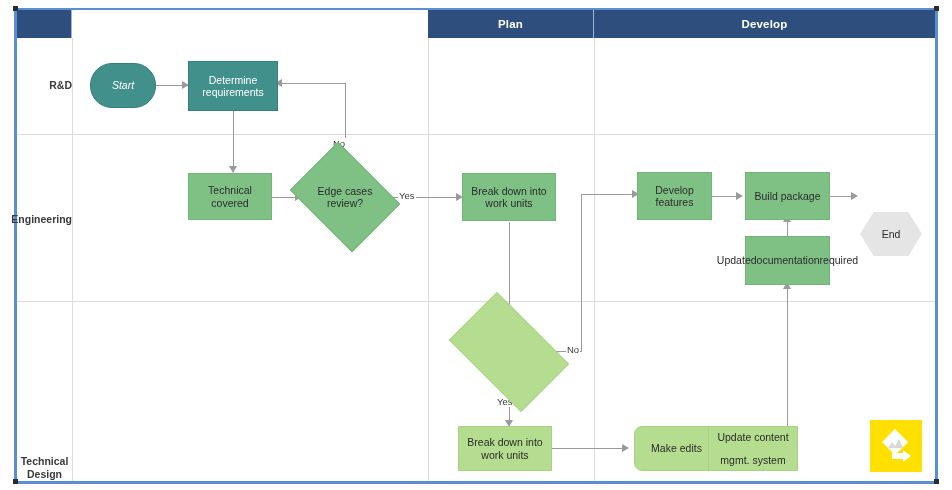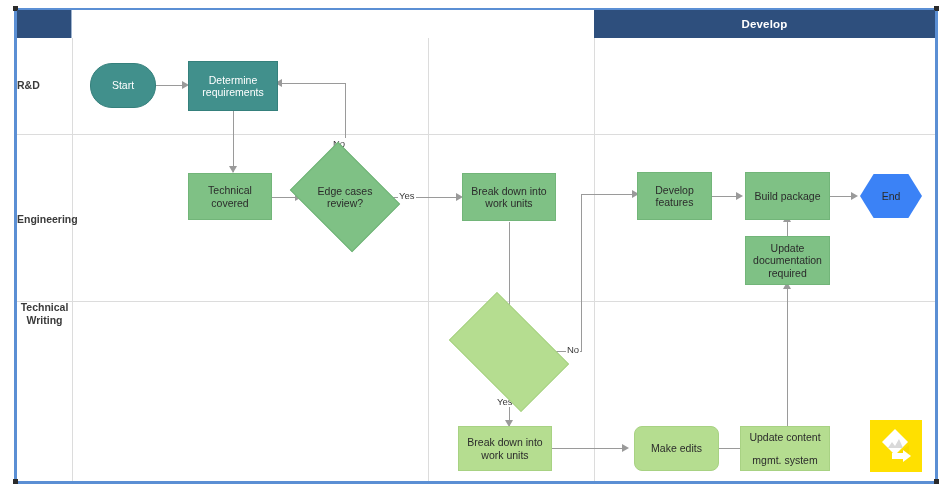--- a/index.html
+++ b/index.html
@@ -44,21 +44,21 @@
     letter-spacing: .2px;
   }
   .grid-line-v, .grid-line-h {
     position: absolute;
     background: #dcdcdc;
   }
   .row-label {
     position: absolute;
     display: flex;
     align-items: center;
-    justify-content: flex-start;
+    justify-content: flex-end;
     text-align: center;
     font-size: 10.5px;
     font-weight: bold;
     color: #3a3a3a;
     line-height: 1.25;
   }
 
   
   .node {
     position: absolute;
@@ -73,20 +73,21 @@
     padding: 2px 3px;
   }
   .node.teal {
     background: #41908c;
     border: 1px solid #35807c;
     color: #ffffff;
     font-size: 10.5px;
   }
   .node.teal.stadium {
     border-radius: 22px;
+    font-style: italic;
   }
   .node.green {
     background: #7fc185;
     border: 1px solid #72b579;
   }
   .node.lgreen {
     background: #b5dd90;
     border: 1px solid #a8d283;
   }
 
@@ -116,22 +117,23 @@
   }
 
   
   .hexagon {
     position: absolute;
     display: flex;
     align-items: center;
     justify-content: center;
     font-size: 10.5px;
     color: #2b2b2b;
-    background: #3b82f6;
+    background: #e5e5e5;
     clip-path: polygon(22% 0%, 78% 0%, 100% 50%, 78% 100%, 22% 100%, 0% 50%);
+    margin-top: 38px;
   }
 
   
   .conn {
     position: absolute;
     background: #9a9a9a;
   }
   .conn.h { height: 1.4px; }
   .conn.v { width: 1.4px; }
   .arrow {
@@ -168,39 +170,42 @@
   <div class="frame-top"></div>
   <div class="frame-left"></div>
   <div class="frame-right"></div>
   <div class="frame-bottom"></div>
   <div class="frame-handle" style="left:13px;  top:6px;"></div>
   <div class="frame-handle" style="left:934px; top:6px;"></div>
   <div class="frame-handle" style="left:13px;  top:479px;"></div>
   <div class="frame-handle" style="left:934px; top:479px;"></div>
 
   <div class="lane-header" style="left:17px; top:10px; width:55px; height:28px; border-right:1px solid #9fb4cf;"></div>
+  <div class="lane-header" style="left:428px; top:10px; width:166px; height:28px;">
+    <span>Plan</span>
+  </div>
   <div class="lane-header" style="left:594px; top:10px; width:341px; height:28px; border-right:none;">
     <span>Develop</span>
   </div>
 
   <div class="grid-line-v" style="left:72px;  top:38px; width:1px; height:443px;"></div>
   <div class="grid-line-v" style="left:428px; top:38px; width:1px; height:443px;"></div>
   <div class="grid-line-v" style="left:594px; top:38px; width:1px; height:443px;"></div>
   <div class="grid-line-h" style="left:17px;  top:134px; width:918px; height:1px;"></div>
   <div class="grid-line-h" style="left:17px;  top:301px; width:918px; height:1px;"></div>
 
   <div class="row-label" style="left:17px; top:38px; width:55px; height:96px;">
     <span>R&amp;D</span>
   </div>
   <div class="row-label" style="left:17px; top:136px; width:55px; height:167px;">
     <span>Engineering</span>
   </div>
   <div class="row-label" style="left:17px; top:301px; width:55px; height:180px; flex-direction:column;">
     <span>Technical</span>
-    <span>Writing</span>
+    <span>Design</span>
   </div>
 
   <div class="conn h" style="left:155px; top:85px; width:30px;"></div>
   <div class="arrow right" style="left:182px; top:80.5px;"></div>
 
   <div class="conn v" style="left:233px; top:110px; height:62px;"></div>
   <div class="arrow down" style="left:228.8px; top:166px;"></div>
 
   <div class="conn h" style="left:272px; top:197px; width:27px;"></div>
   <div class="arrow right" style="left:295px; top:192.5px;"></div>
@@ -278,40 +283,40 @@
   </div>
 
   <div class="node green" style="left:745px; top:172px; width:85px; height:48px;">
     <span>Build package</span>
   </div>
 
   <div class="hexagon" style="left:860px; top:174px; width:62px; height:44px;">
     <span>End</span>
   </div>
 
-  <div class="node green" style="left:745px; top:236px; width:85px; height:49px; flex-direction:column;">
+  <div class="node green" style="left:745px; top:236px; width:85px; height:49px; flex-direction:row;">
     <span>Update</span>
     <span>documentation</span>
     <span>required</span>
   </div>
 
   <div class="diamond lgreen" style="left:458px; top:318px; width:102px; height:68px;">
     <div class="dshape"></div>
   </div>
 
   <div class="node lgreen" style="left:458px; top:426px; width:94px; height:45px; flex-direction:column;">
     <span>Break down into</span>
     <span>work units</span>
   </div>
 
   <div class="node lgreen" style="left:634px; top:426px; width:85px; height:45px;border-radius:8px;">
     <span>Make edits</span>
   </div>
 
-  <div class="node lgreen" style="left:740px; top:426px; width:90px; height:45px; flex-direction:column;gap:11px;">
+  <div class="node lgreen" style="left:708px; top:426px; width:90px; height:45px; flex-direction:column;gap:11px;">
     <span>Update content</span>
     <span>mgmt. system</span>
   </div>
 
   <div class="badge-icon" style="left:870px; top:420px; width:52px; height:52px;">
     <svg width="42" height="42" viewBox="0 0 42 42" aria-hidden="true">
       <g>
         <polygon points="20,4 33,17 20,30 7,17" fill="#ffffff"></polygon>
         <polygon points="13,23 17,17 20,21 24,14 28,23" fill="#d9d9d9"></polygon>
         <path d="M20,30 L34,20 L34,30 Z" fill="#f2d400" opacity="0.55"></path>

